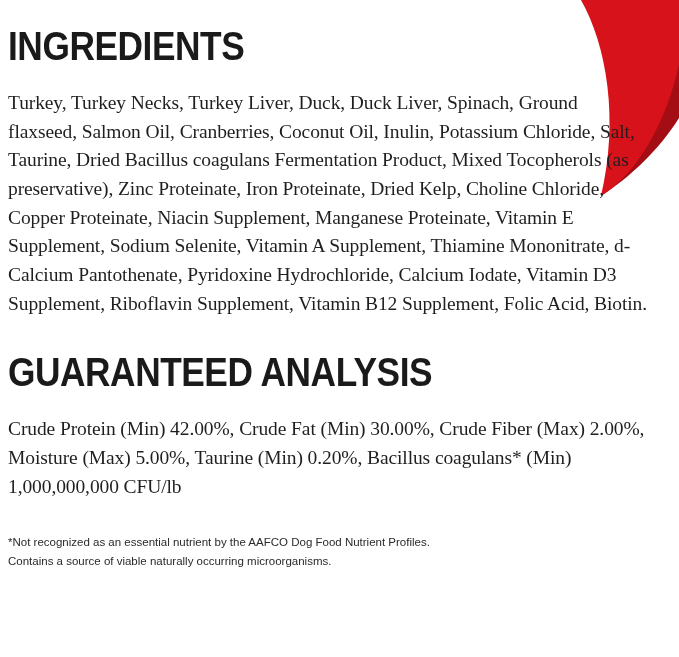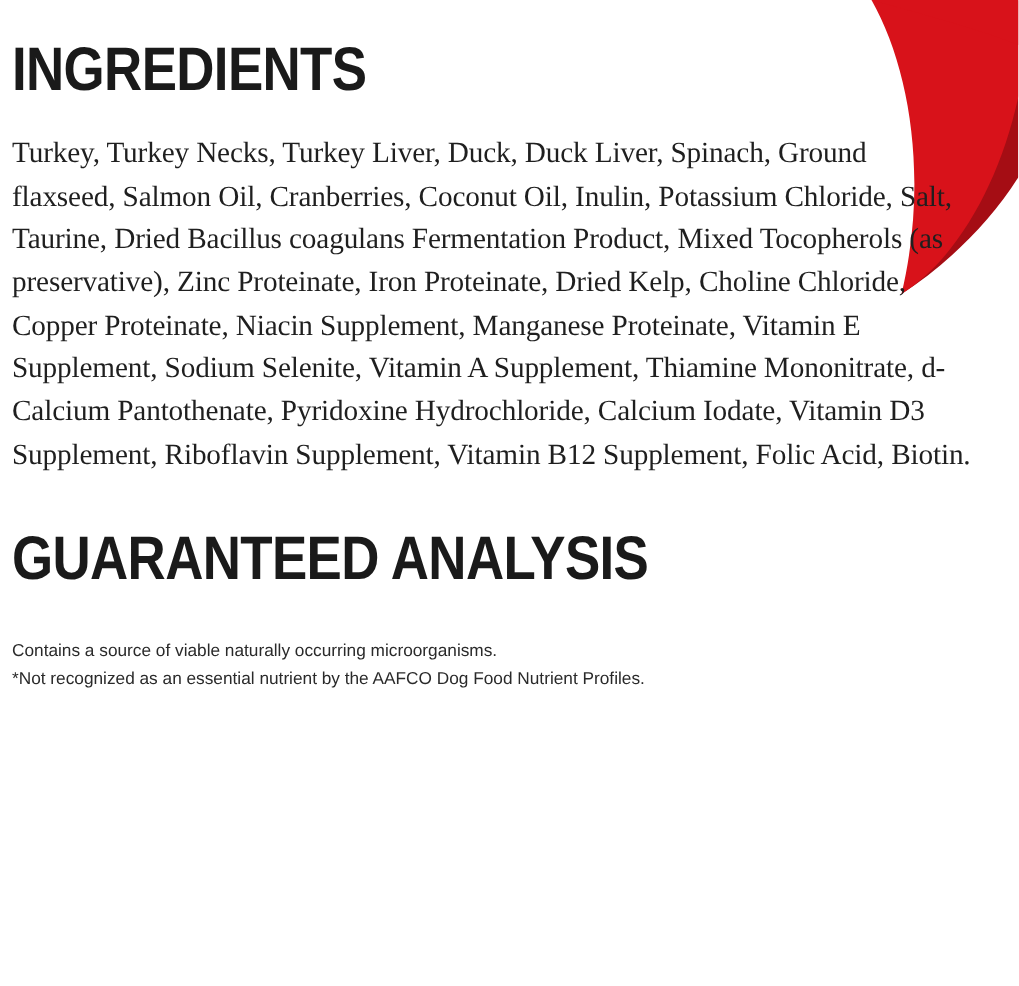--- a/index.html
+++ b/index.html
@@ -81,19 +81,20 @@
 <div class="page">
 
   <h1 class="section-title">INGREDIENTS</h1>
 
   <p class="body-text">Turkey, Turkey Necks, Turkey Liver, Duck, Duck Liver, Spinach, Ground flaxseed, Salmon Oil, Cranberries, Coconut Oil, Inulin, Potassium Chloride, Salt, Taurine, Dried Bacillus coagulans Fermentation Product, Mixed Tocopherols (as preservative), Zinc Proteinate, Iron Proteinate, Dried Kelp, Choline Chloride, Copper Proteinate, Niacin Supplement, Manganese Proteinate, Vitamin E Supplement, Sodium Selenite, Vitamin A Supplement, Thiamine Mononitrate, d-Calcium Pantothenate, Pyridoxine Hydrochloride, Calcium Iodate, Vitamin D3 Supplement, Riboflavin Supplement, Vitamin B12 Supplement, Folic Acid, Biotin.</p>
 
   <div class="section-gap"></div>
 
   <h1 class="section-title">GUARANTEED ANALYSIS</h1>
 
+  <p class="body-text">Crude Protein (Min) 42.00%, Crude Fat (Min) 30.00%, Crude Fiber (Max) 2.00%, Moisture (Max) 5.00%, Taurine (Min) 0.20%, Bacillus coagulans* (Min) 1,000,000,000 CFU/lb</p>
 
   <div class="footnotes">
+    <div>*Not recognized as an essential nutrient by the AAFCO Dog Food Nutrient Profiles.</div>
     <div>Contains a source of viable naturally occurring microorganisms.</div>
-    <div>*Not recognized as an essential nutrient by the AAFCO Dog Food Nutrient Profiles.</div>
   </div>
 
 </div>
 
 </body></html>

